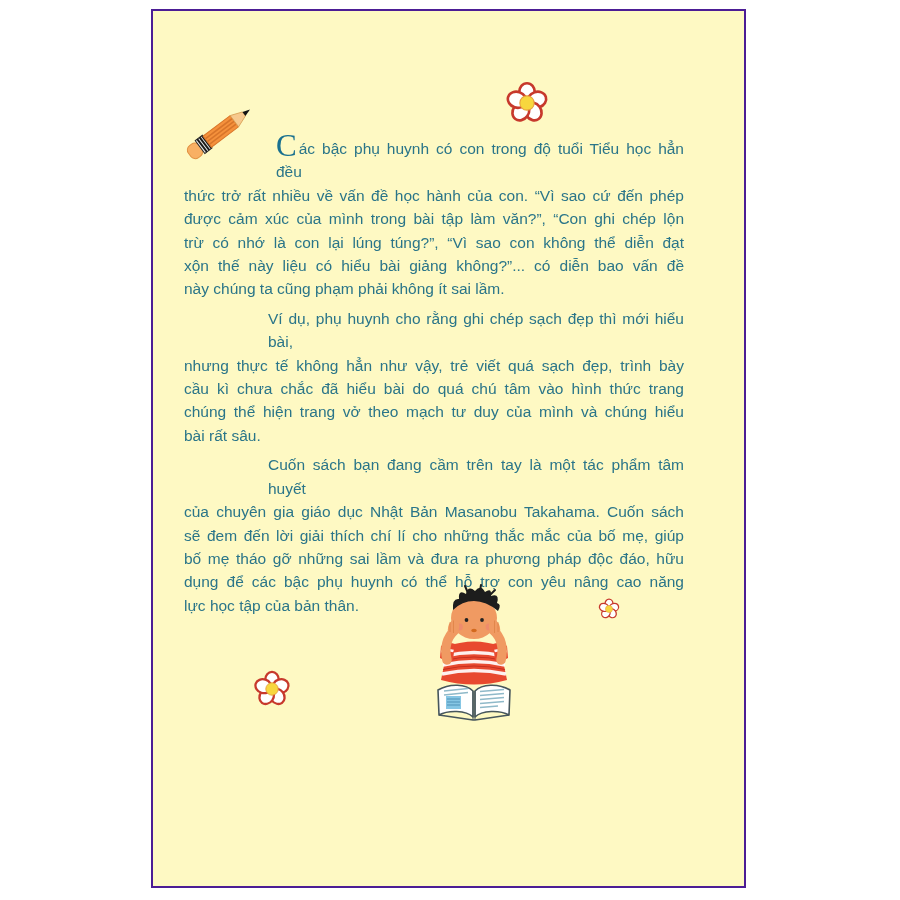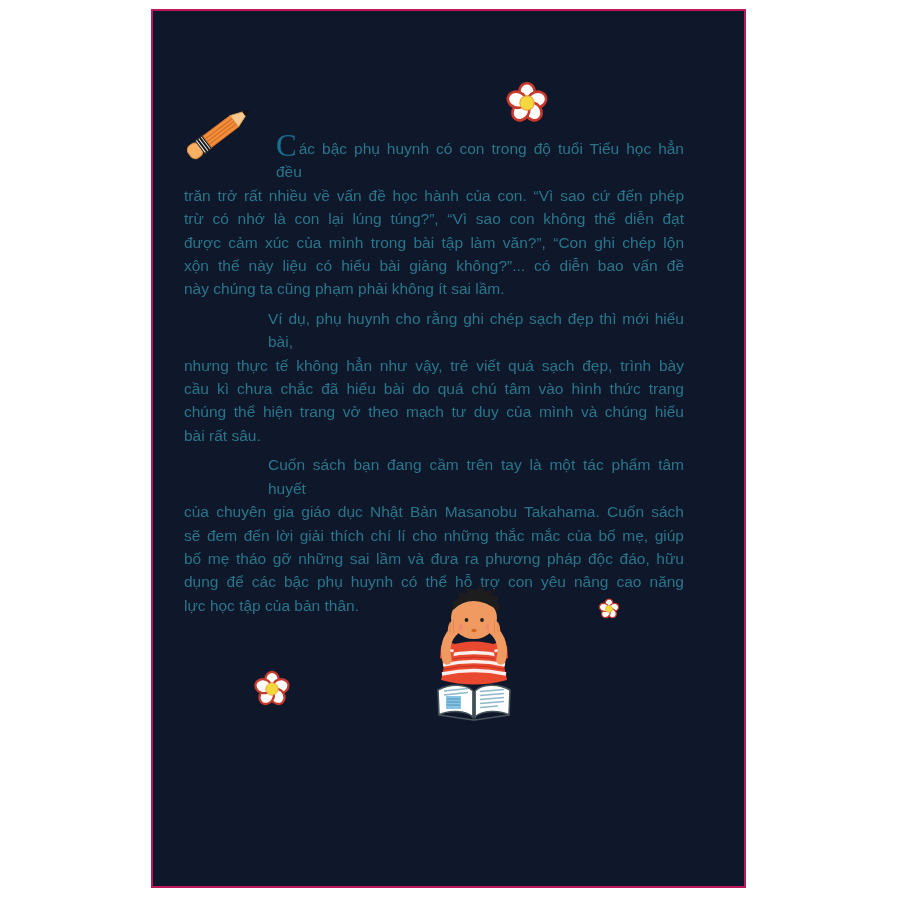--- a/index.html
+++ b/index.html
@@ -1,19 +1,19 @@
 <!DOCTYPE html>
 <html><head>
 <meta charset="utf-8">
 <style>
   html,body{margin:0;padding:0;width:900px;height:900px;background:#ffffff;overflow:hidden;}
   *{box-sizing:border-box;}
   .page{
     position:absolute;left:151px;top:9px;width:595px;height:879px;
-    background:#0f172a;border:2px solid #be185d;
+    background:#fef9c3;border:2px solid #4c1d95;
   }
   .pencil{position:absolute;left:25px;top:85px;width:84px;height:72px;}
   .flower{position:absolute;}
   .flower-top{left:352px;top:70px;width:44px;height:44px;}
   .flower-bl{left:100px;top:659px;width:38px;height:38px;}
   .flower-sm{left:445px;top:587px;width:22px;height:22px;}
   .child{position:absolute;left:275px;top:573px;width:92px;height:140px;}
   .text{
     position:absolute;left:31px;top:126px;width:500px;
     font-family:"Liberation Sans","DejaVu Sans",sans-serif;
@@ -74,23 +74,23 @@
   <svg class="flower flower-bl" viewBox="0 0 40 40">
       <use href="#flower-sym"></use>
     </svg>
   <svg class="flower flower-sm" viewBox="0 0 40 40">
       <use href="#flower-sym"></use>
     </svg>
 
   <div class="text" id="text-block">
       <div class="para">
         <div class="line drop"><span class="dropcap">C</span>ác bậc phụ huynh có con trong độ tuổi Tiểu học hẳn đều</div>
-        <div class="line">trăn trở rất nhiều về vấn đề học hành của con. “Vì sao cứ đến phép</div>
+        <div class="line">thức trở rất nhiều về vấn đề học hành của con. “Vì sao cứ đến phép</div>
+        <div class="line">được cảm xúc của mình trong bài tập làm văn?”, “Con ghi chép lộn</div>
         <div class="line">trừ có nhớ là con lại lúng túng?”, “Vì sao con không thể diễn đạt</div>
-        <div class="line">được cảm xúc của mình trong bài tập làm văn?”, “Con ghi chép lộn</div>
         <div class="line">xộn thế này liệu có hiểu bài giảng không?”... có diễn bao vấn đề</div>
         <div class="line last">này chúng ta cũng phạm phải không ít sai lầm.</div>
       </div>
       <div class="para">
         <div class="line indent">Ví dụ, phụ huynh cho rằng ghi chép sạch đẹp thì mới hiểu bài,</div>
         <div class="line">nhưng thực tế không hẳn như vậy, trẻ viết quá sạch đẹp, trình bày</div>
         <div class="line">cầu kì chưa chắc đã hiểu bài do quá chú tâm vào hình thức trang</div>
         <div class="line">chúng thể hiện trang vở theo mạch tư duy của mình và chúng hiểu</div>
         <div class="line last">bài rất sâu.</div>
       </div>

